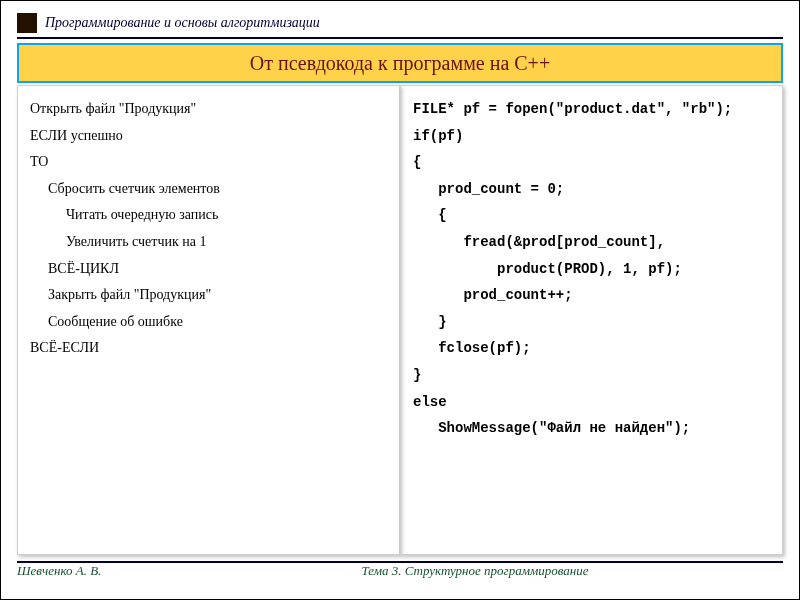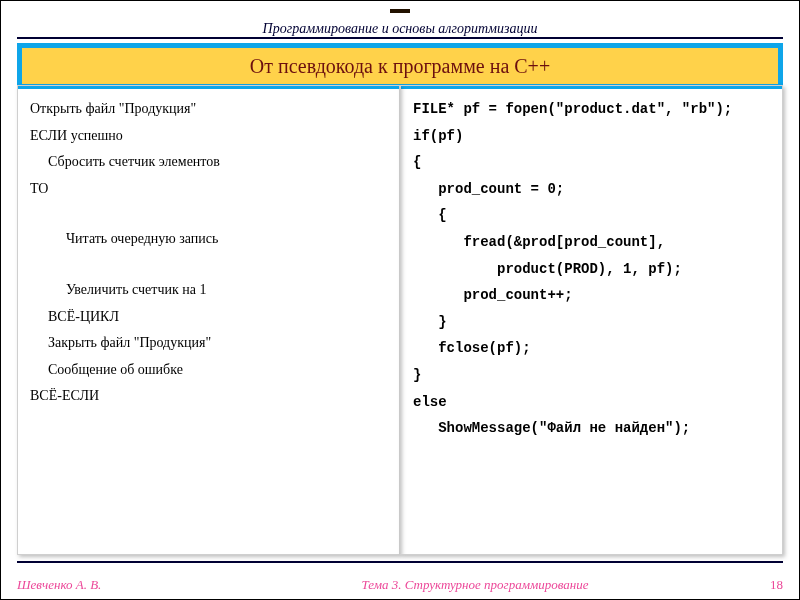--- a/index.html
+++ b/index.html
@@ -20,36 +20,35 @@
     border: 1px solid #000;
   }
   .top-header {
     position: absolute;
     top: 8px; left: 16px; right: 16px;
     height: 28px;
     border-bottom: 2px solid #000033;
     display: flex;
     align-items: center;
     gap: 8px;
-    flex-direction: column;
   }
   .logo {
     width: 20px; height: 20px; background: #221100;
   }
   .course-title {
     font-style: italic;
     color: #000033;
     font-size: 14px;
   }
   .slide-title-wrap {
     position: absolute;
     top: 42px; left: 16px; right: 16px;
     height: 36px;
     background: #ffd24a;
-    border: 5px solid #0ea5e9;
+    border: 2px solid #0ea5e9;
     display: flex;
     align-items: center;
     justify-content: center;
   }
   .slide-title {
     color: #6b0f0f;
     font-size: 20px;
     font-weight: normal;
   }
   .content {
@@ -63,30 +62,30 @@
     border: 1px solid #cfcfcf;
     box-shadow: 2px 2px 4px rgba(0,0,0,0.25);
     padding: 10px 12px;
     box-sizing: border-box;
     line-height: 1.9;
     font-size: 14px;
     overflow: hidden;
   }
   .col-right { font-family: "Courier New", monospace; font-weight: bold; font-size: 14px; }
   .ind1 { padding-left: 18px; display: block; }
-  .ind2 { padding-left: 36px; display: block; margin-top: 24px; }
+  .ind2 { padding-left: 36px; display: block; }
   .line { display: block; white-space: pre; }
   .footer {
     position: absolute;
     left: 16px; right: 16px; bottom: 6px; height: 30px;
     border-top: 2px solid #000033;
     display: flex;
-    align-items: flex-end;
+    align-items: flex-start;
     font-style: italic;
-    color: #ec4899;
+    color: #14532d;
     font-size: 13px;
   }
   .footer-left { flex: 0 0 200px; }
   .footer-center { flex: 1; text-align: center; }
   .footer-right { flex: 0 0 50px; text-align: right; font-style: normal; margin-top: 37px; }
 </style>
 </head>
 <body>
 
 <div class="slide">
@@ -97,22 +96,22 @@
   </div>
 
   <div class="slide-title-wrap">
     <div class="slide-title">От псевдокода к программе на C++</div>
   </div>
 
   <div class="content">
     <div class="col">
       <span class="line">Открыть файл "Продукция"</span>
       <span class="line">ЕСЛИ успешно</span>
+      <span class="line">ТО</span>
       <span class="line ind1">Сбросить счетчик элементов</span>
-      <span class="line">ТО</span>
       <span class="line ind2">Читать очередную запись</span>
       <span class="line ind2">Увеличить счетчик на 1</span>
       <span class="line ind1">ВСЁ-ЦИКЛ</span>
       <span class="line ind1">Закрыть файл "Продукция"</span>
       <span class="line ind1">Сообщение об ошибке</span>
       <span class="line">ВСЁ-ЕСЛИ</span>
     </div>
 
     <div class="col col-right">
       <span class="line">FILE* pf = fopen("product.dat", "rb");</span>

